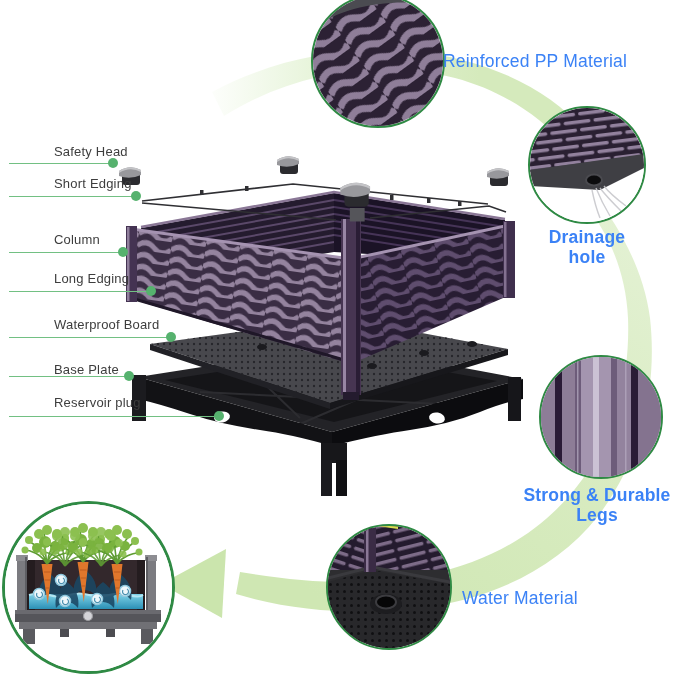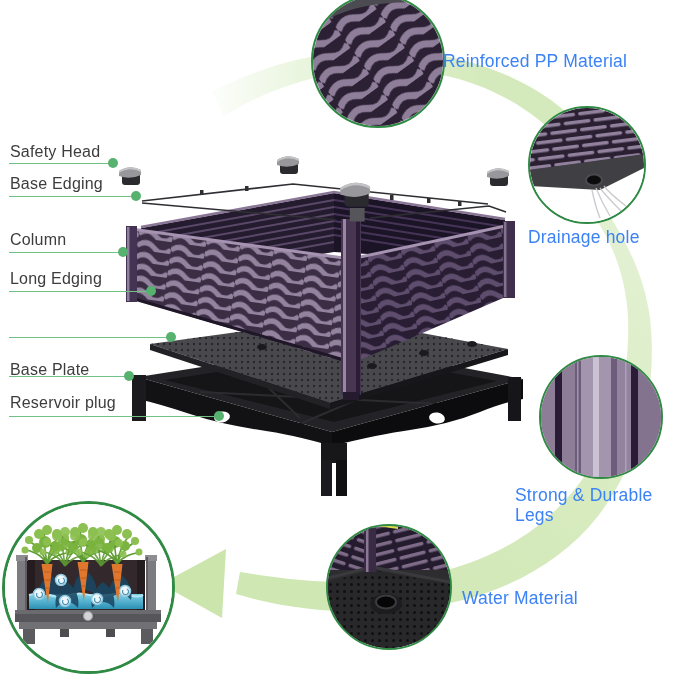--- a/index.html
+++ b/index.html
@@ -3,40 +3,40 @@
 <meta charset="utf-8">
 <style>
   html,body{margin:0;padding:0;background:#fff;}
   #canvas{
     position:relative;width:679px;height:680px;background:#fff;overflow:hidden;
     font-family:"Liberation Sans",sans-serif;
   }
   svg{display:block;}
   #scene{position:absolute;left:0;top:0;z-index:1;}
   .plabel{
-    position:absolute;z-index:4;font-size:16px;line-height:20px;color:#3d3d3d;
-    white-space:nowrap;letter-spacing:.2px;
+    position:absolute;z-index:4;font-size:13px;line-height:20px;color:#3d3d3d;
+    white-space:nowrap;letter-spacing:.2px;margin-left:44px;
   }
   .leader{
     position:absolute;z-index:4;height:0;border-top:1.5px solid #72c083;
   }
   .leader .dot{
     position:absolute;right:-5px;top:-6px;width:10px;height:10px;border-radius:50%;
     background:#56b26e;
   }
   .callout-circle{
     position:absolute;z-index:3;border-radius:50%;background:#fff;
     border:2px solid #2f8a44;overflow:hidden;box-sizing:border-box;
   }
   .main-circle{
     position:absolute;z-index:3;border-radius:50%;background:#fff;
     border:3px solid #2f8a44;overflow:hidden;box-sizing:border-box;
   }
   .rlabel{position:absolute;z-index:4;font-size:17.5px;line-height:20px;color:#3b82f6;white-space:nowrap;letter-spacing:.2px;}
-  .rlabel.center{white-space:normal;}
+  .rlabel.center{text-align:center;white-space:normal;font-weight:bold;}
 </style>
 </head>
 <body>
 
 <div id="canvas">
 
   <svg id="scene" width="679" height="680" viewBox="0 0 679 680">
     <defs>
       <linearGradient id="fadeTop" gradientUnits="userSpaceOnUse" x1="200" y1="90" x2="480" y2="90">
         <stop offset="0" stop-color="#dcefc9" stop-opacity="0"></stop>
@@ -155,35 +155,36 @@
         <path d="M1,5 Q12,-2 23,4 L23,6 Q12,0 1,7 Z" fill="#c4c4c7"></path>
       </g>
     </g>
   </svg>
 
   <div class="plabel" style="left:10px;top:142px">Safety Head</div>
   <div class="leader" style="left:9px;top:163px;width:104px">
       <span class="dot"></span>
     </div>
 
-  <div class="plabel" style="left:10px;top:174px">Base Edging</div>
+  <div class="plabel" style="left:10px;top:174px">Short Edging</div>
   <div class="leader" style="left:9px;top:196px;width:127px">
       <span class="dot"></span>
     </div>
 
   <div class="plabel" style="left:10px;top:230px">Column</div>
   <div class="leader" style="left:9px;top:252px;width:114px">
       <span class="dot"></span>
     </div>
 
   <div class="plabel" style="left:10px;top:269px">Long Edging</div>
   <div class="leader" style="left:9px;top:291px;width:142px">
       <span class="dot"></span>
     </div>
 
+  <div class="plabel" style="left:10px;top:315px">Waterproof Board</div>
   <div class="leader" style="left:9px;top:337px;width:162px">
       <span class="dot"></span>
     </div>
 
   <div class="plabel" style="left:10px;top:360px">Base Plate</div>
   <div class="leader" style="left:9px;top:376px;width:120px">
       <span class="dot"></span>
     </div>
 
   <div class="plabel" style="left:10px;top:393px">Reservoir plug</div>

